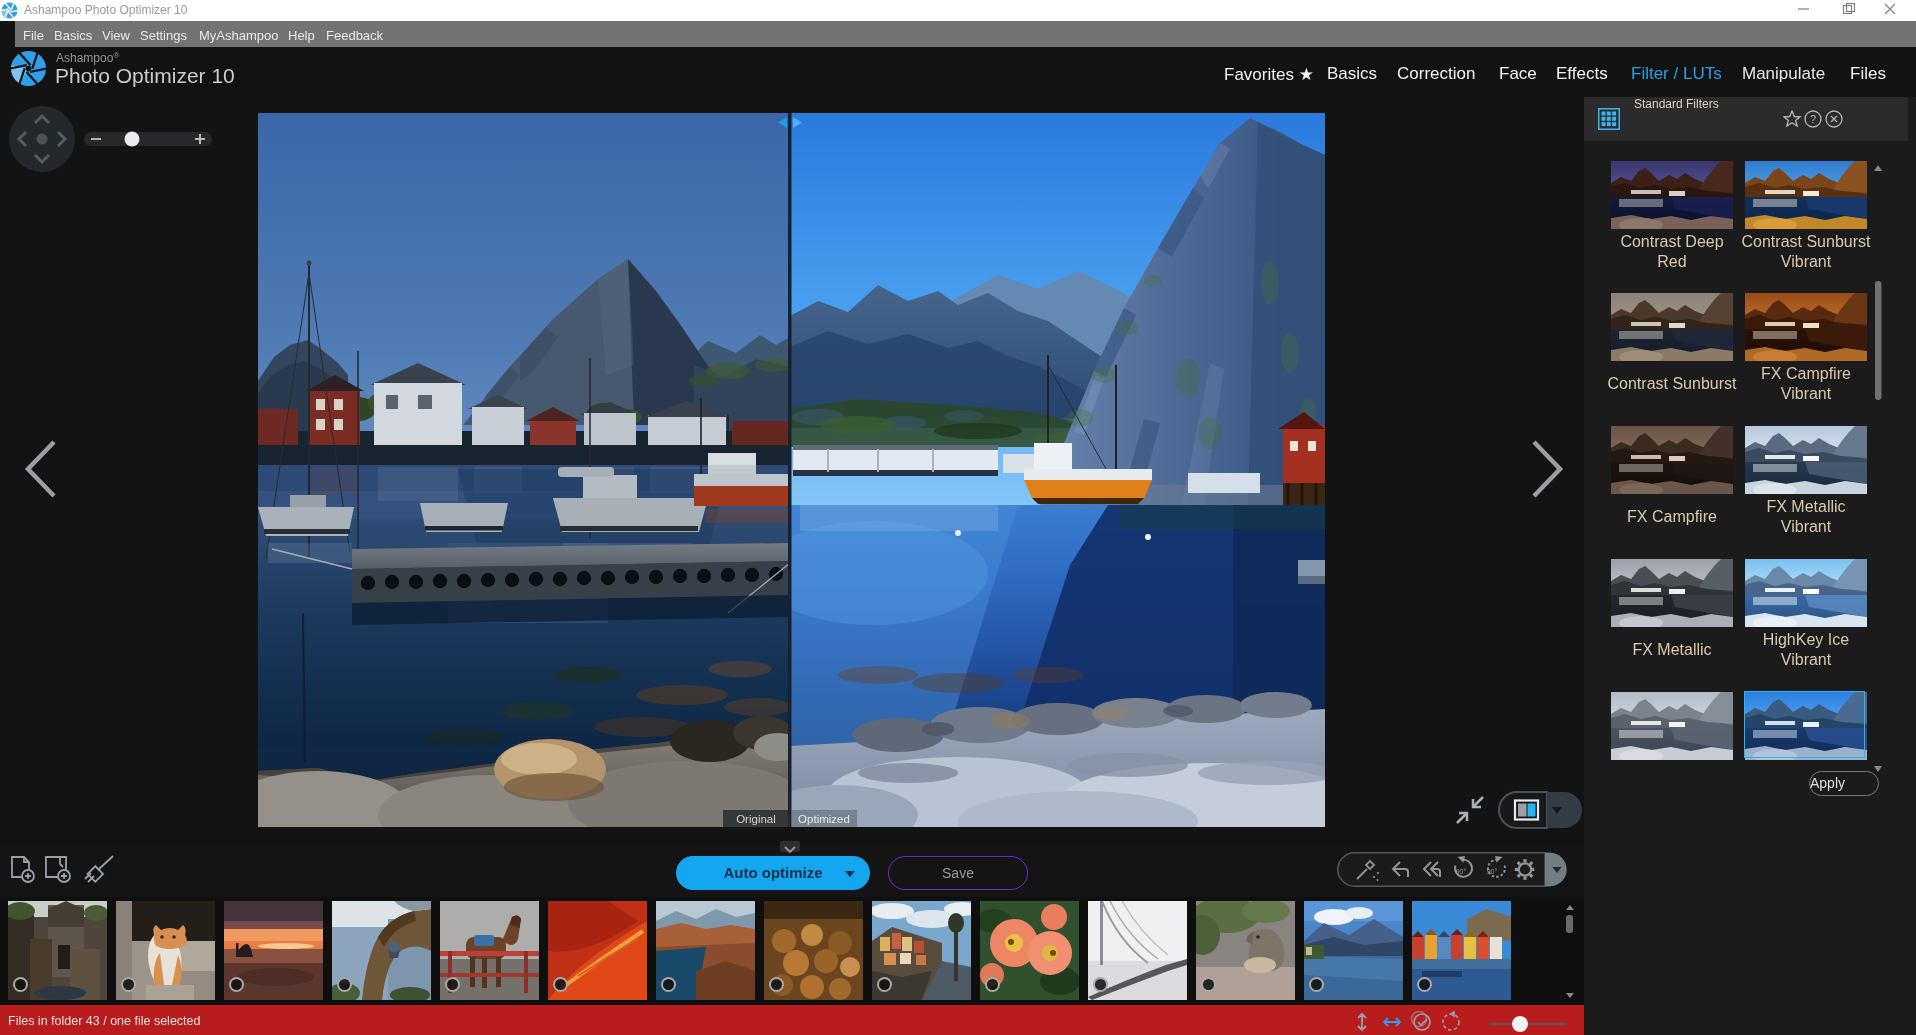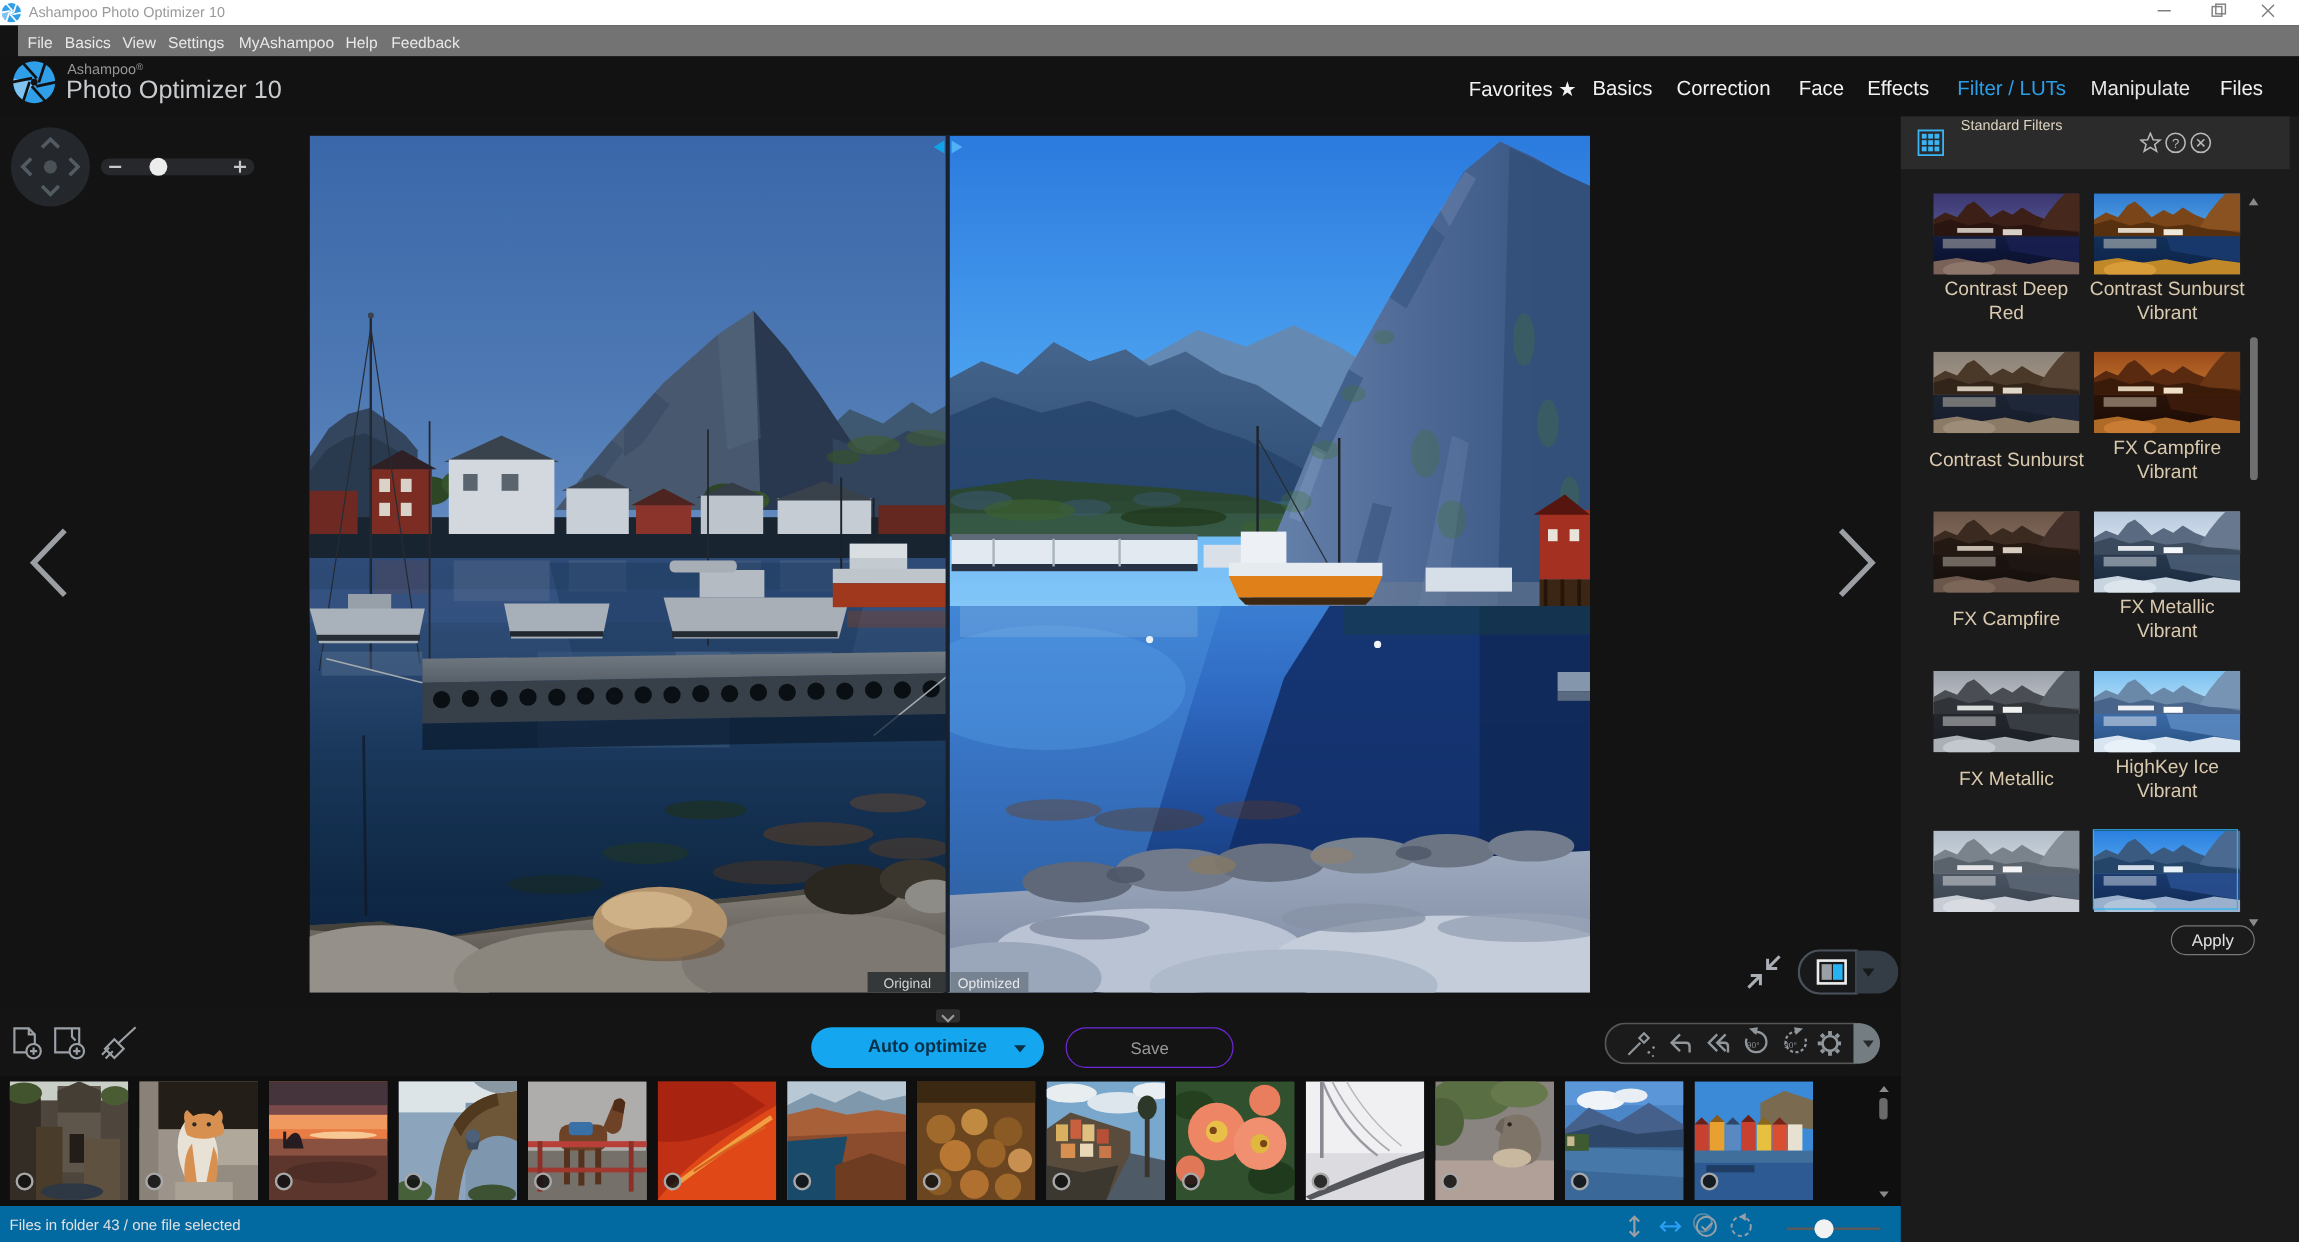--- a/index.html
+++ b/index.html
@@ -11,29 +11,29 @@
 #header{position:absolute;left:0;top:47px;width:1916px;height:50px;background:#121212;padding-left:44px;}
 #ash1{position:absolute;left:56px;top:4px;font-size:12px;color:#969696;}
 #ash2{position:absolute;left:55px;top:17px;font-size:21px;color:#c9cccf;}
 .tab{position:absolute;top:17px;font-size:17px;color:#f2f2f2;}
 #photo{position:absolute;left:258px;top:113px;}
 #panel{position:absolute;left:1584px;top:97px;width:332px;height:938px;background:#1b1b1b;}
 .phead{position:absolute;left:0;width:324px;height:44px;background:#2b2b2b;}
 .phead .tt{position:absolute;left:50px;top:0;font-size:12px;color:#ded4c2;}
 .fthumb{position:absolute;width:122px;height:68px;overflow:hidden;}
 .flabel{position:absolute;width:134px;text-align:center;font-size:16px;line-height:20px;color:#d9c9ae;}
-#applybtn{position:absolute;left:225px;top:674px;width:70px;height:25px;border:1px solid #787878;border-radius:13px;color:#e0e0e0;font-size:14px;text-align:center;line-height:23px;}
+#applybtn{position:absolute;left:225px;top:674px;width:70px;height:25px;border:1px solid #787878;border-radius:13px;color:#e0e0e0;font-size:14px;text-align:left;line-height:23px;}
 #toolbar{position:absolute;left:0;top:845px;width:1584px;height:52px;background:#141414;}
 #autobtn{position:absolute;left:676px;top:856px;width:194px;height:34px;background:#14a7f0;border-radius:17px;color:#093049;font-size:15px;font-weight:bold;text-align:center;line-height:34px;}
 #savebtn{position:absolute;left:888px;top:856px;width:140px;height:34px;border:1px solid #6d28d9;border-radius:17px;color:#9a9a9a;font-size:14px;text-align:center;line-height:32px;}
 #filmstrip{position:absolute;left:0;top:897px;width:1584px;height:108px;background:#0f0f0f;}
 .fs{position:absolute;top:4px;width:99px;height:99px;overflow:hidden;}
 .fs svg{display:block;}
 .fscirc{position:absolute;width:15px;height:15px;border-radius:50%;border:2px solid #a8a8a8;background:rgba(18,18,18,.88);left:5px;top:76px;}
-#statusbar{position:absolute;left:0;top:1005px;width:1584px;height:30px;background:#0369a1;}
+#statusbar{position:absolute;left:0;top:1005px;width:1584px;height:30px;background:#b91c1c;}
 #statusbar .txt{position:absolute;left:8px;top:9px;font-size:12.5px;color:#e2e2e2;}
 </style></head><body>
 
 <div id="titlebar">
 <svg class="abs" style="left:1px;top:2px" width="17" height="17">
       <g transform="translate(8.5,8.5)">
         <circle r="8" fill="#2e9fe8"></circle>
         <path d="M0,0 L-7.84,-1.44 A8,8 0 0 0 -4.0,6.8 Z" fill="#8ec9f2" opacity="0.85"></path>
         <line x1="0.80" y1="1.57" x2="8.32" y2="0.00" stroke="#ffffff" stroke-width="1.40"></line>
         <line x1="-0.96" y1="1.48" x2="4.16" y2="7.21" stroke="#ffffff" stroke-width="1.40"></line>

